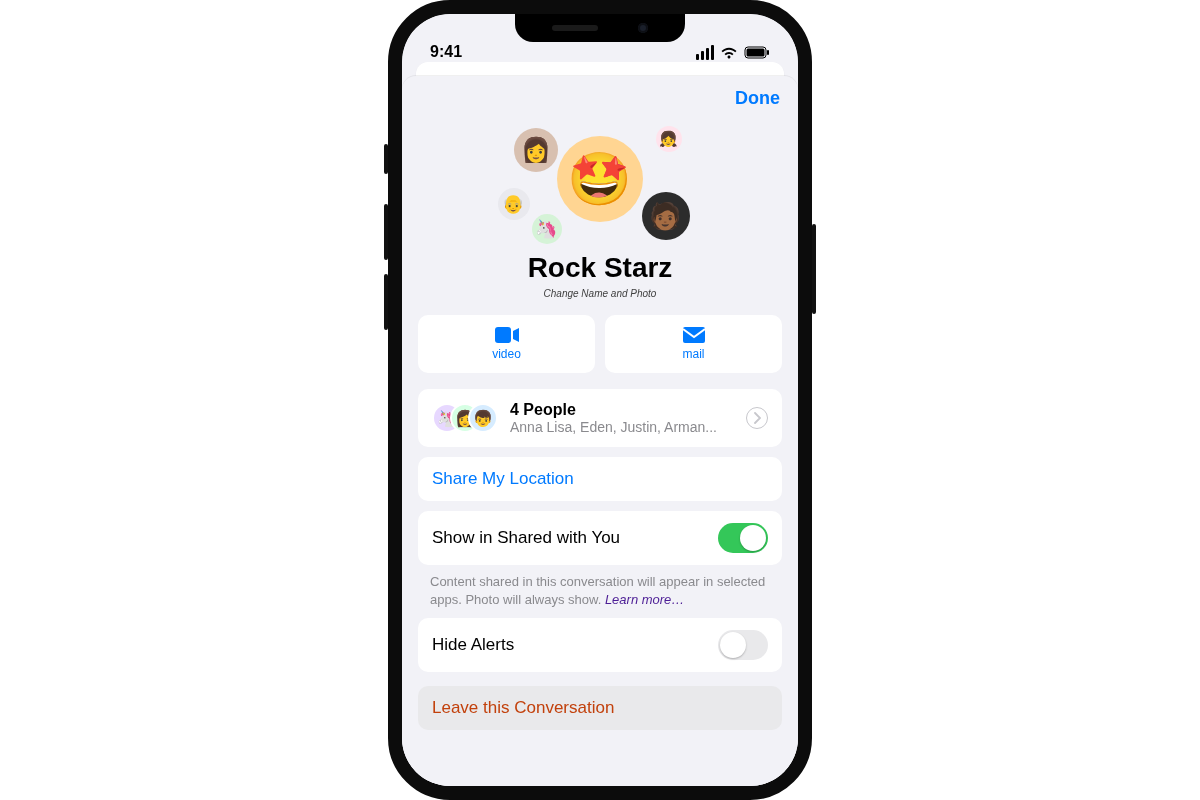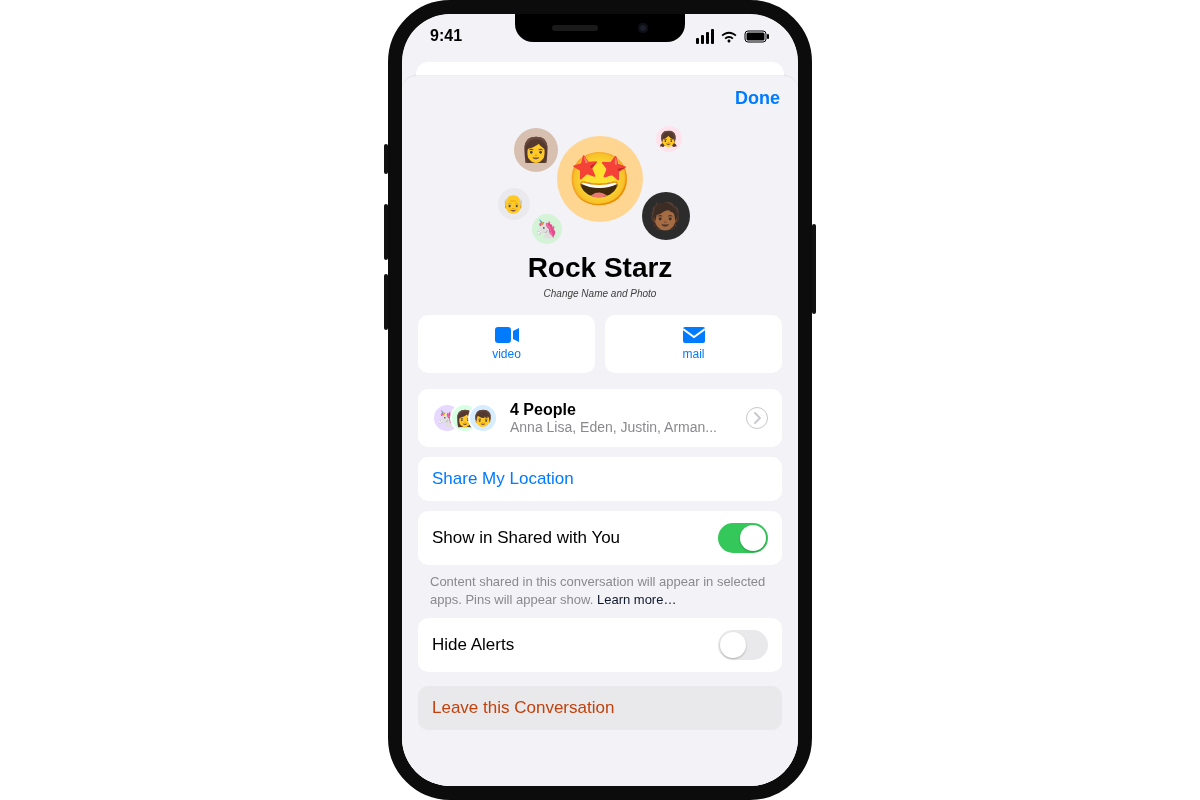--- a/index.html
+++ b/index.html
@@ -17,21 +17,21 @@
     position:absolute; inset:0; border-radius: 48px; overflow:hidden;
     background:#f2f2f7;
   }
   .notch {
     position:absolute; top:0; left:50%; transform:translateX(-50%);
     width:170px; height:28px; background:#000; border-bottom-left-radius:18px; border-bottom-right-radius:18px;
     z-index:50; display:flex; align-items:center; justify-content:center; gap:40px;
   }
   .notch .cam { width:10px; height:10px; border-radius:50%; background:#1a1f2a; box-shadow:0 0 0 2px #0d0f14 inset; }
   .notch .spk { width:46px; height:6px; border-radius:3px; background:#1a1a1a; }
-  .status { position:absolute; top:0; left:0; right:0; height:44px; display:flex; align-items:center; justify-content:space-between; padding:0 28px; z-index:40; font-weight:600; font-size:16px;}
+  .status { position:absolute; top:16px; left:0; right:0; height:44px; display:flex; align-items:center; justify-content:space-between; padding:0 28px; z-index:40; font-weight:600; font-size:16px;}
   .status .right { display:flex; align-items:center; gap:6px; }
   .bars { display:flex; align-items:flex-end; gap:2px; }
   .bars span { width:3px; background:#000; border-radius:1px; }
   .bars span:nth-child(1){height:6px}.bars span:nth-child(2){height:9px}.bars span:nth-child(3){height:12px}.bars span:nth-child(4){height:15px}
   .wifi svg, .batt svg { display:block; }
   .sheet-backer { position:absolute; top:48px; left:14px; right:14px; height:30px; background:#fff; border-radius:12px; box-shadow:0 1px 2px rgba(0,0,0,.05);}
   .sheet {
     position:absolute; top:62px; left:0; right:0; bottom:0; background:#f2f2f7;
     border-top-left-radius:14px; border-top-right-radius:14px; overflow:hidden;
     box-shadow: 0 -1px 0 rgba(0,0,0,.06);
@@ -66,21 +66,21 @@
   .people-text .sub { color:#8a8a8e; font-size:14px;text-align:center;}
   .chev { margin-left:auto; width:22px; height:22px; border-radius:50%; border:1.5px solid #c7c7cc; display:flex; align-items:center; justify-content:center;}
   .chev svg { stroke:#c7c7cc; }
   .toggle { margin-left:auto; width:50px; height:30px; border-radius:15px; position:relative; }
   .toggle.on { background:#34c759; }
   .toggle.off { background:#e9e9eb; }
   .knob { position:absolute; top:2px; width:26px; height:26px; border-radius:50%; background:#fff; box-shadow:0 1px 2px rgba(0,0,0,.25);}
   .toggle.on .knob { right:2px; }
   .toggle.off .knob { left:2px; }
   .foot { color:#8a8a8e; font-size:13px; padding:8px 28px 0 28px; line-height:1.35;}
-  .foot a { color:#0f172a; text-decoration:none;}
+  .foot a { color:#4c1d95; text-decoration:none;font-style:italic;}
   .disabled { background:#e9e9eb !important; }
   .disabled .row { color:#c2410c; }
 </style>
 </head>
 <body>
 
 <div class="phone">
   <div class="side-btn s1"></div>
   <div class="side-btn s2"></div>
   <div class="side-btn s3"></div>
@@ -179,21 +179,21 @@
 
       <div class="group">
         <div class="row">
           <span>Show in Shared with You</span>
           <span class="toggle on">
               <span class="knob"></span>
             </span>
         </div>
       </div>
       <div class="foot">
-        <span>Content shared in this conversation will appear in selected apps. Pins will appear show. </span><a href="#">Learn more…</a>
+        <span>Content shared in this conversation will appear in selected apps. Photo will always show. </span><a href="#">Learn more…</a>
       </div>
 
       <div class="group">
         <div class="row">
           <span>Hide Alerts</span>
           <span class="toggle off">
               <span class="knob"></span>
             </span>
         </div>
       </div>

